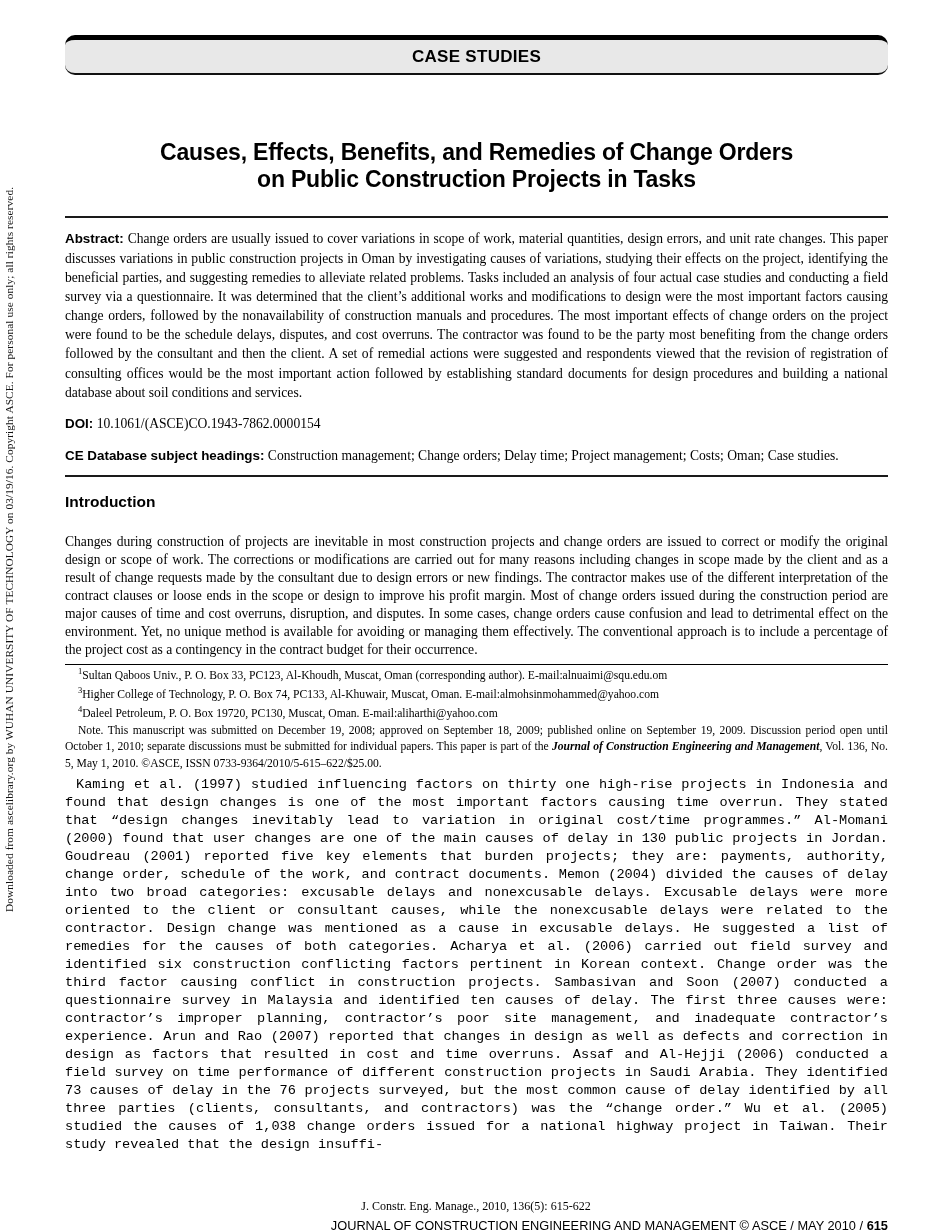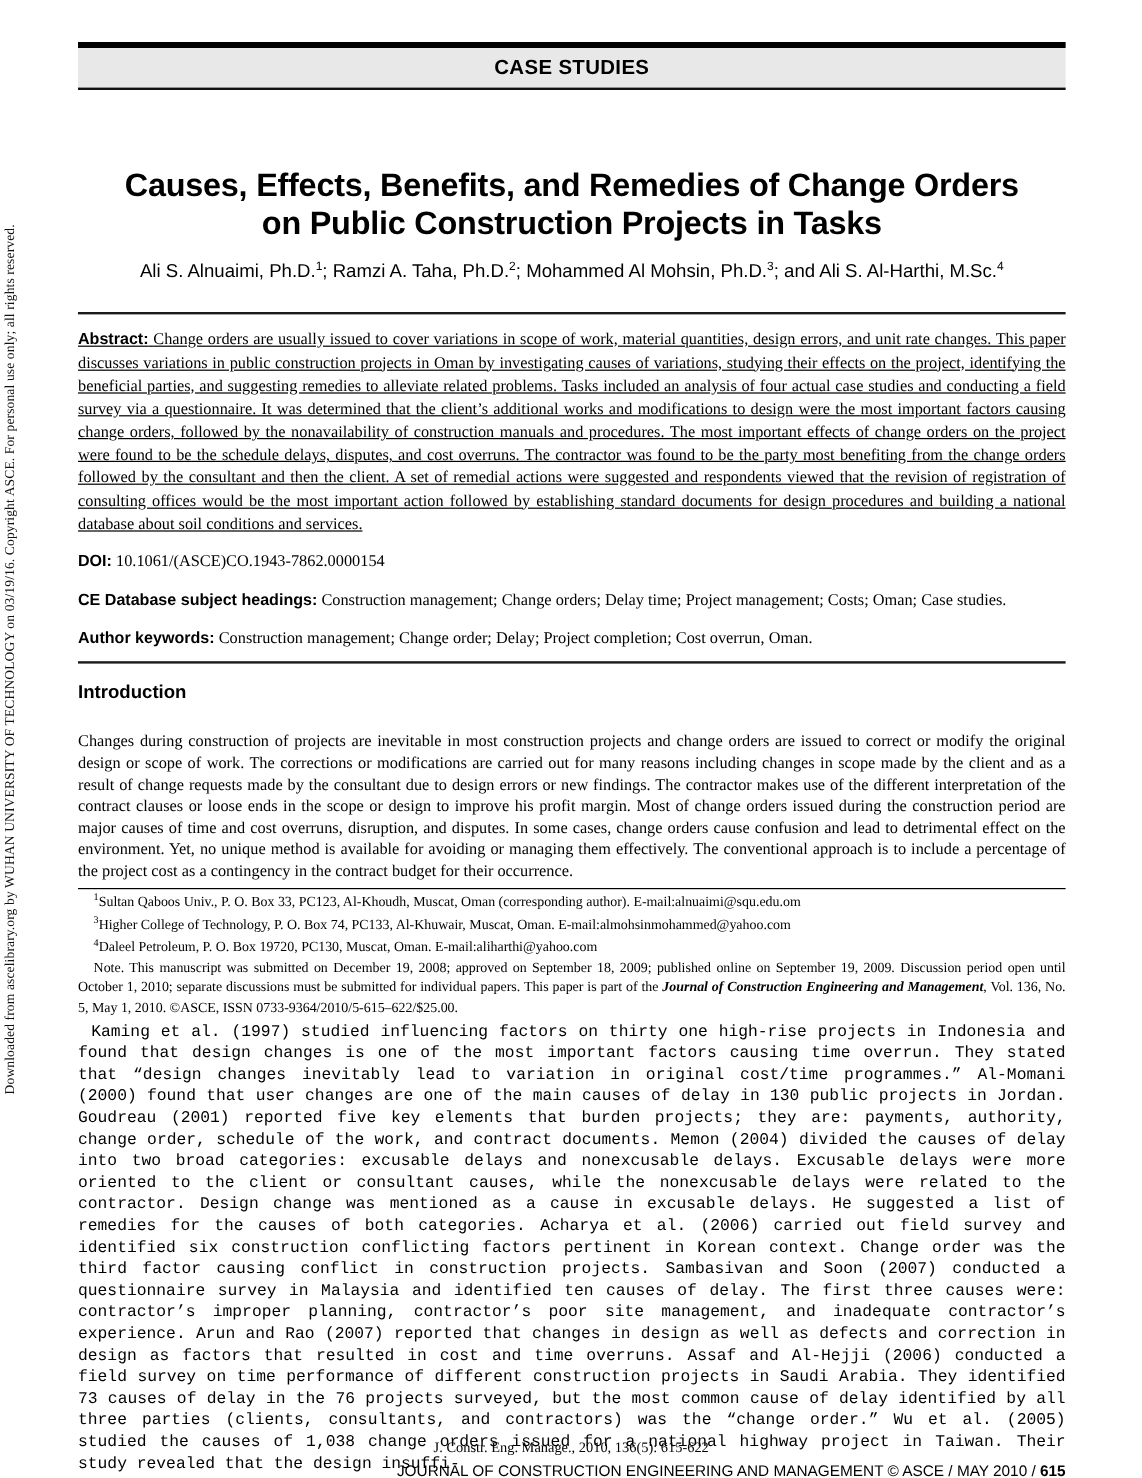--- a/index.html
+++ b/index.html
@@ -30,27 +30,28 @@
     margin-top: 35px;
     border-top: 5px solid #000;
     border-bottom: 2px solid #111;
     background: #e8e8e8;
     text-align: center;
     padding: 7px 0 6px 0;
     font-family: "Liberation Sans", sans-serif;
     font-weight: bold;
     font-size: 17px;
     letter-spacing: 0.3px;
+    border-radius: 10px;
   }
   .title {
     margin: 64px 0 0 0;
     text-align: center;
     font-family: "Liberation Sans", sans-serif;
     font-weight: bold;
-    font-size: 27px;
+    font-size: 23px;
     line-height: 1.17;
     letter-spacing: -0.2px;
   }
   .authors {
     margin: 15px 0 0 0;
     text-align: center;
     font-family: "Liberation Sans", sans-serif;
     font-size: 15.5px;
     line-height: 1.25;
   }
@@ -59,21 +60,20 @@
     border: none;
     border-top: 2px solid #1a1a1a;
     margin: 23px 0 0 0;
   }
   .rule2 { margin-top: 9px; }
   .abstract {
     margin: 11px 0 0 0;
     font-size: 13.6px;
     line-height: 1.41;
     text-align: justify;
-    text-decoration: underline;
   }
   .label {
     font-family: "Liberation Sans", sans-serif;
     font-weight: bold;
     font-size: 13.4px;
   }
   .meta {
     margin: 12px 0 0 0;
     font-size: 13.6px;
     line-height: 1.41;
@@ -138,31 +138,29 @@
   <div class="watermark">Downloaded from ascelibrary.org by WUHAN UNIVERSITY OF TECHNOLOGY on 03/19/16. Copyright ASCE. For personal use only; all rights reserved.</div>
 
   <div class="content">
 
     <div class="banner">
       <span>CASE STUDIES</span>
     </div>
 
     <h1 class="title"><span>Causes, Effects, Benefits, and Remedies of Change Orders</span><br><span>on Public Construction Projects in Tasks</span></h1>
 
-    <p class="authors"><span>Ali S. Alnuaimi, Ph.D.</span><sup>1</sup><span>; </span><span>Ramzi A. Taha, Ph.D.</span><sup>2</sup><span>; </span><span>Mohammed Al Mohsin, Ph.D.</span><sup>3</sup><span>; and </span><span>Ali S. Al-Harthi, M.Sc.</span><sup>4</sup></p>
 
     <hr class="rule">
 
     <p class="abstract"><span class="label">Abstract:</span> <span>Change orders are usually issued to cover variations in scope of work, material quantities, design errors, and unit rate changes. This paper discusses variations in public construction projects in Oman by investigating causes of variations, studying their effects on the project, identifying the beneficial parties, and suggesting remedies to alleviate related problems. Tasks included an analysis of four actual case studies and conducting a field survey via a questionnaire. It was determined that the client’s additional works and modifications to design were the most important factors causing change orders, followed by the nonavailability of construction manuals and procedures. The most important effects of change orders on the project were found to be the schedule delays, disputes, and cost overruns. The contractor was found to be the party most benefiting from the change orders followed by the consultant and then the client. A set of remedial actions were suggested and respondents viewed that the revision of registration of consulting offices would be the most important action followed by establishing standard documents for design procedures and building a national database about soil conditions and services.</span></p>
 
     <p class="meta"><span class="label">DOI:</span> <span>10.1061/(ASCE)CO.1943-7862.0000154</span></p>
 
     <p class="meta justify"><span class="label">CE Database subject headings:</span> <span>Construction management; Change orders; Delay time; Project management; Costs; Oman; Case studies.</span></p>
 
-    <p class="meta"><span class="label">Author keywords:</span> <span>Construction management; Change order; Delay; Project completion; Cost overrun, Oman.</span></p>
 
     <hr class="rule rule2">
 
     <div class="columns">
 
       <div class="col">
         <h2 class="section">Introduction</h2>
         <p class="body first">Changes during construction of projects are inevitable in most construction projects and change orders are issued to correct or modify the original design or scope of work. The corrections or modifications are carried out for many reasons including changes in scope made by the client and as a result of change requests made by the consultant due to design errors or new findings. The contractor makes use of the different interpretation of the contract clauses or loose ends in the scope or design to improve his profit margin. Most of change orders issued during the construction period are major causes of time and cost overruns, disruption, and disputes. In some cases, change orders cause confusion and lead to detrimental effect on the environment. Yet, no unique method is available for avoiding or managing them effectively. The conventional approach is to include a percentage of the project cost as a contingency in the contract budget for their occurrence.</p>
 
         <div class="fnrule"></div>

